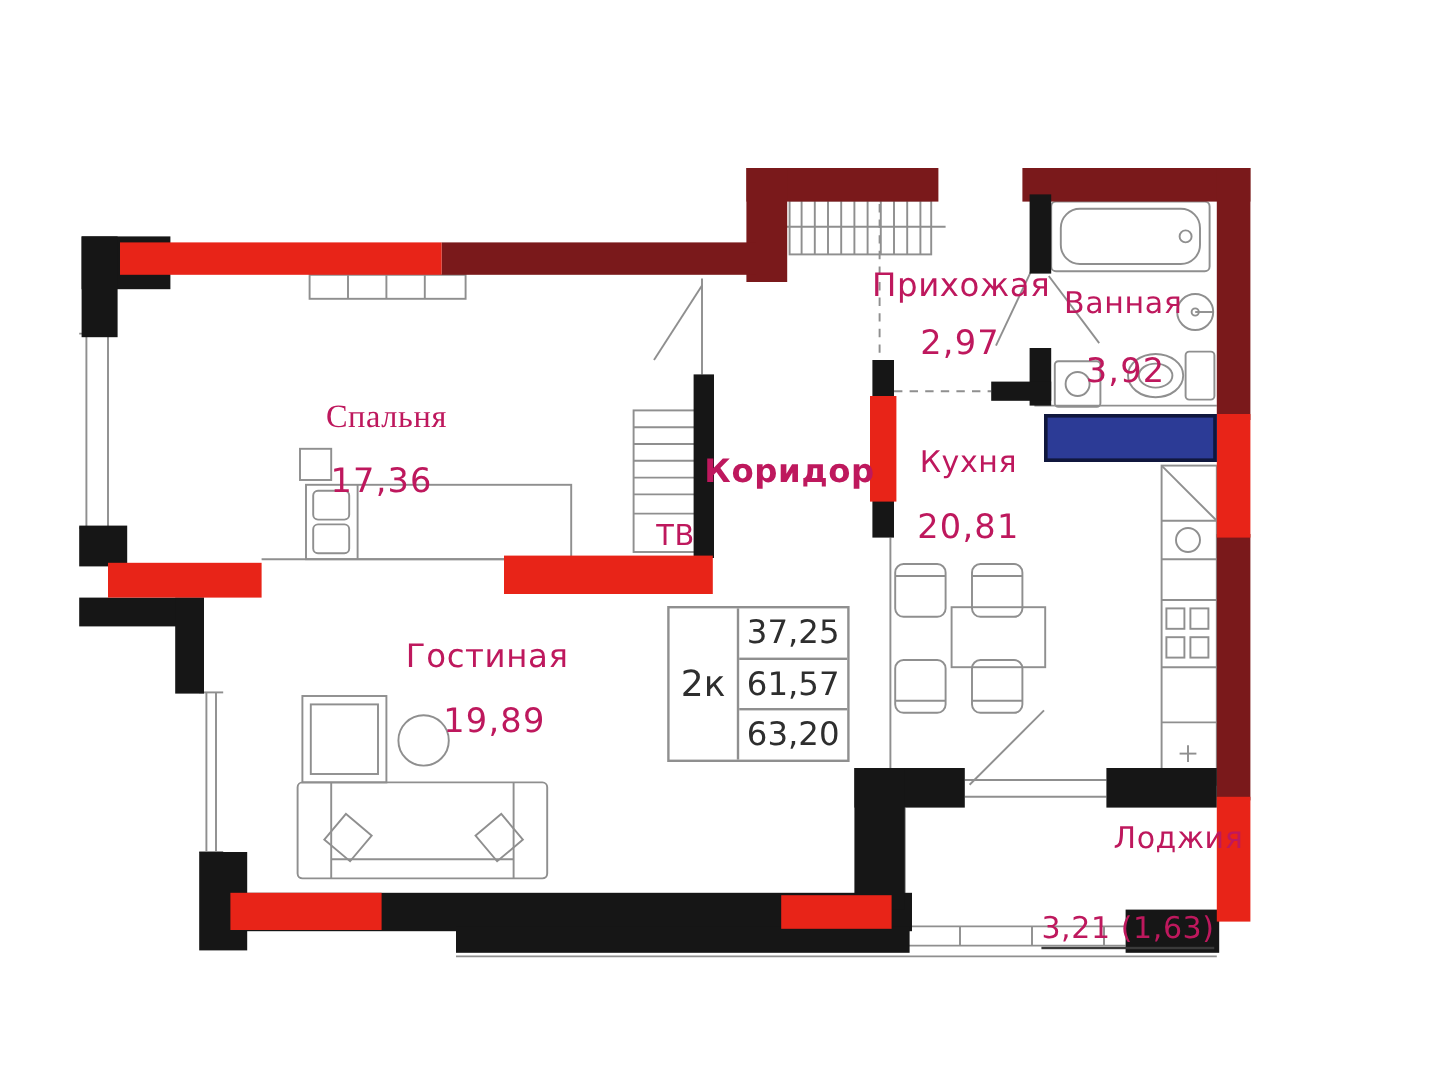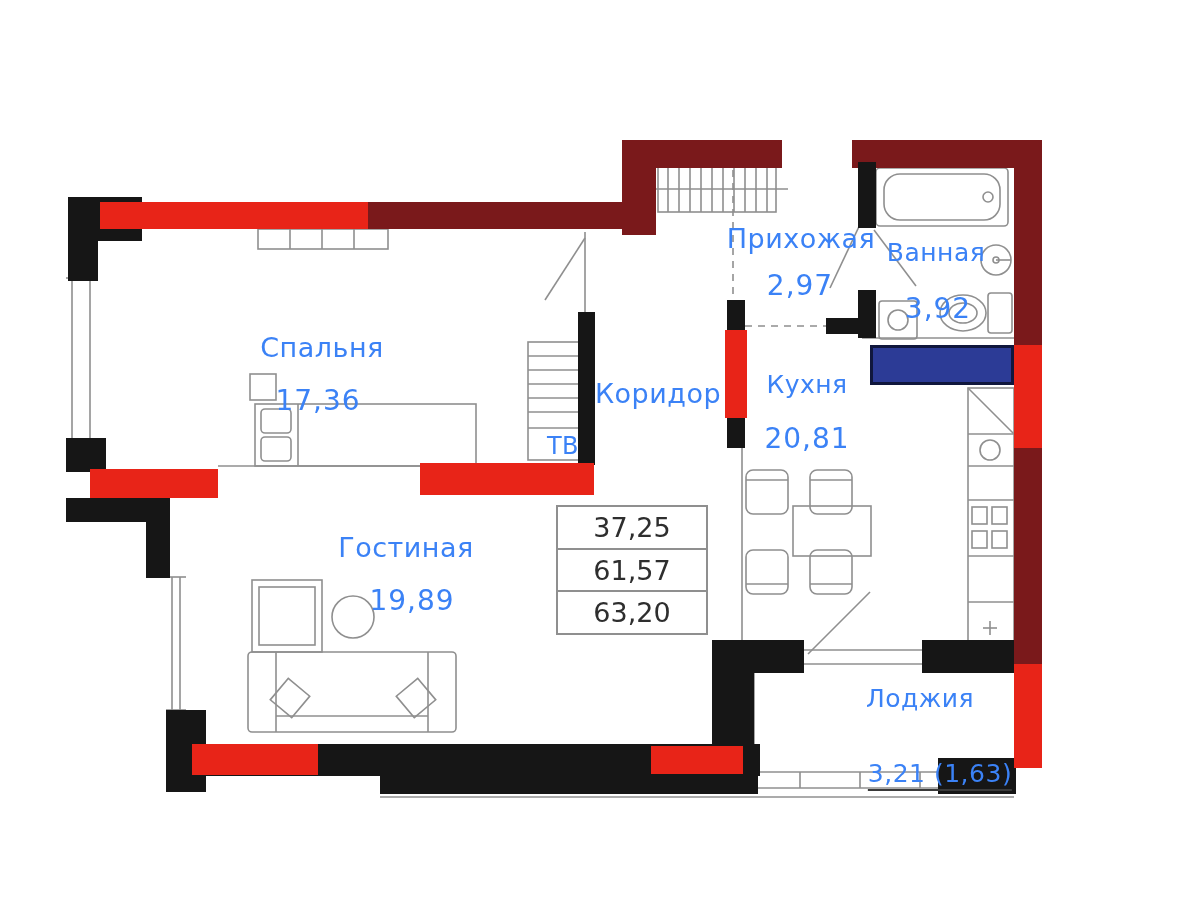--- a/index.html
+++ b/index.html
@@ -3,21 +3,21 @@
 <meta charset="utf-8">
 <style>
   html,body{margin:0;padding:0;background:#ffffff;}
   .canvas{position:relative;width:1200px;height:898px;background:#ffffff;overflow:hidden;
           font-family:"DejaVu Sans",sans-serif;}
   .w{position:absolute;}
   .maroon{background:#7a191b;}
   .red{background:#e82418;}
   .blk{background:#161616;}
   .blue{background:#2c3b96;border:3px solid #10173d;box-sizing:border-box;}
-  .lbl{position:absolute;transform:translateX(-50%);white-space:nowrap;color:#3b82f6;
+  .lbl{position:absolute;transform:translateX(-50%);white-space:nowrap;color:#be185d;
        font-size:27px;letter-spacing:.5px;z-index:6;}
   .num{font-size:28px;letter-spacing:1px;}
   .small{font-size:25px;}
   .uline{border-bottom:2px solid #3a3a3a;padding-bottom:1px;}
   .wm{position:absolute;left:445px;top:385px;z-index:1;font-size:118px;font-weight:bold;
       color:rgba(125,132,140,0.33);letter-spacing:-3px;}
   .svglayer{position:absolute;left:0;top:0;z-index:2;}
   .wz{z-index:3;}
   
   .tbl{position:absolute;left:556px;top:505px;width:152px;height:130px;z-index:6;
@@ -203,43 +203,44 @@
   <div class="w wz red" style="left:1014px;top:345px;width:28px;height:103px;"></div>
   <div class="w wz red" style="left:1014px;top:664px;width:28px;height:104px;"></div>
   <div class="w wz red" style="left:420px;top:463px;width:174px;height:32px;"></div>
   <div class="w wz red" style="left:90px;top:469px;width:128px;height:29px;"></div>
   <div class="w wz red" style="left:192px;top:744px;width:126px;height:31px;"></div>
   <div class="w wz red" style="left:651px;top:746px;width:92px;height:28px;"></div>
   <div class="w wz red" style="left:725px;top:330px;width:22px;height:88px;"></div>
 
   <div class="w wz blue" style="left:870px;top:345px;width:144px;height:40px;"></div>
 
-  <div class="lbl" style="left:322px;top:332px;">Спальня</div>
+  <div class="lbl" style="left:322px;top:332px;font-family:Liberation Serif, serif;">Спальня</div>
   <div class="lbl num" style="left:318px;top:384px;">17,36</div>
 
   <div class="lbl" style="left:406px;top:532px;">Гостиная</div>
   <div class="lbl num" style="left:412px;top:584px;">19,89</div>
 
-  <div class="lbl" style="left:658px;top:378px;">Коридор</div>
+  <div class="lbl" style="left:658px;top:378px;font-weight:bold;">Коридор</div>
 
   <div class="lbl" style="left:801px;top:223px;">Прихожая</div>
   <div class="lbl num" style="left:800px;top:269px;">2,97</div>
 
   <div class="lbl small" style="left:936px;top:238px;">Ванная</div>
   <div class="lbl num" style="left:938px;top:292px;">3,92</div>
 
   <div class="lbl small" style="left:807px;top:370px;">Кухня</div>
   <div class="lbl num" style="left:807px;top:422px;">20,81</div>
 
-  <div class="lbl small" style="left:920px;top:684px;text-align:center;">Лоджия</div>
+  <div class="lbl small" style="left:982px;top:684px;text-align:center;">Лоджия</div>
   <div class="lbl small" style="left:940px;top:722px;margin-top:37px;"><span class="uline">3,21 (1,63)</span></div>
 
   <div class="lbl" style="left:563px;top:432px;font-size:24px;">ТВ</div>
 
   <div class="tbl">
+    <div class="tcell">2к</div>
     <div class="tcol">
       <div class="trow">37,25</div>
       <div class="trow">61,57</div>
       <div class="trow">63,20</div>
     </div>
   </div>
 
 </div>
 
 </body></html>

